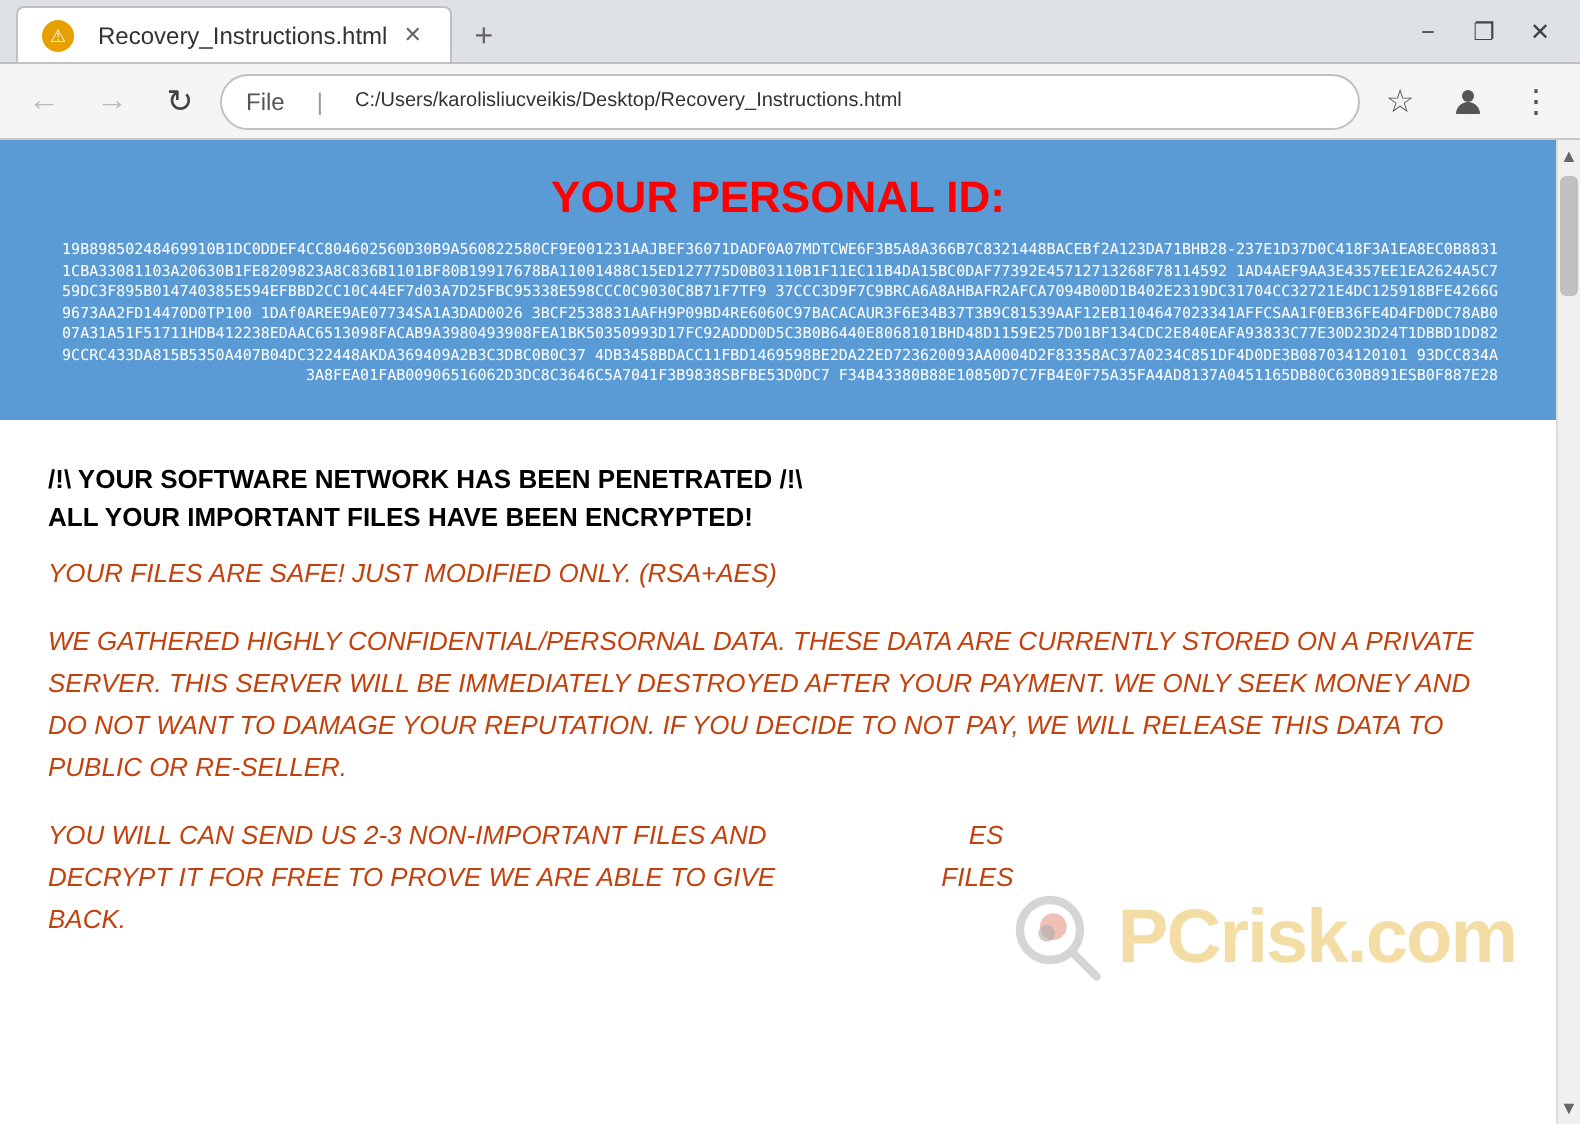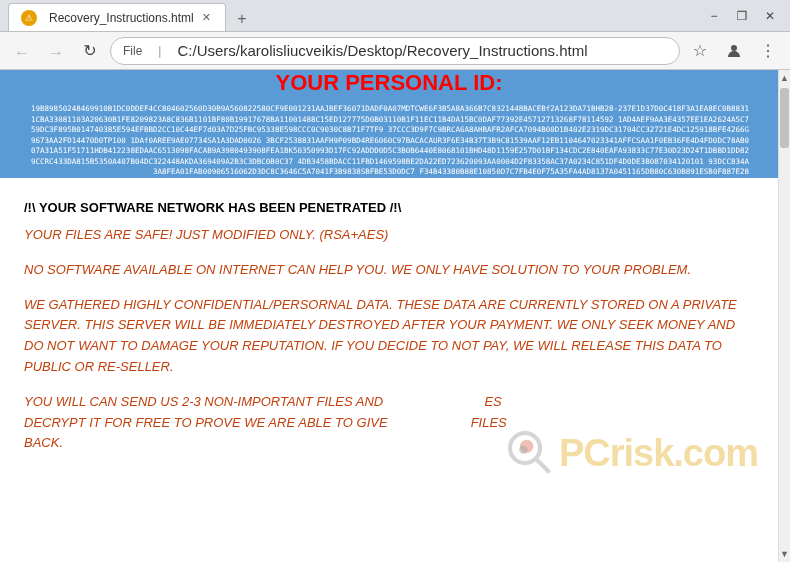--- a/index.html
+++ b/index.html
@@ -122,21 +122,21 @@
       display: flex;
       align-items: center;
       background: white;
       border: 1px solid #c0c0c0;
       border-radius: 20px;
       padding: 4px 12px;
       height: 28px;
       gap: 16px;
     }
     .address-text {
-      font-size: 15px;
+      font-size: 10px;
       color: #333;
       flex: 1;
     }
     .file-label {
       color: #555;
       font-size: 12px;
     }
     .star-btn, .user-btn, .menu-btn {
       width: 28px;
       height: 28px;
@@ -161,20 +161,21 @@
     .page-content {
       flex: 1;
       overflow-y: auto;
       overflow-x: hidden;
       background: white;
     }
 
     
     .personal-id-box {
       background: #5b9bd5;
+      padding: 16px;
       text-align: center;
       margin: 0;
     }
     .personal-id-title {
       color: #ff0000;
       font-size: 22px;
       font-weight: bold;
       margin-bottom: 8px;
       font-family: Arial, sans-serif;
     }
@@ -323,26 +324,26 @@
     <div class="page-content">
 
       <div class="personal-id-box">
         <div class="personal-id-title">YOUR PERSONAL ID:</div>
         <div class="personal-id-code">19B89850248469910B1DC0DDEF4CC804602560D30B9A560822580CF9E001231AAJBEF36071DADF0A07MDTCWE6F3B5A8A366B7C8321448BACEBf2A123DA71BHB28-237E1D37D0C418F3A1EA8EC0B88311CBA33081103A20630B1FE8209823A8C836B1101BF80B19917678BA11001488C15ED127775D0B03110B1F11EC11B4DA15BC0DAF77392E45712713268F78114592 1AD4AEF9AA3E4357EE1EA2624A5C759DC3F895B014740385E594EFBBD2CC10C44EF7d03A7D25FBC95338E598CCC0C9030C8B71F7TF9 37CCC3D9F7C9BRCA6A8AHBAFR2AFCA7094B00D1B402E2319DC31704CC32721E4DC125918BFE4266G9673AA2FD14470D0TP100 1DAf0AREE9AE07734SA1A3DAD0026 3BCF2538831AAFH9P09BD4RE6060C97BACACAUR3F6E34B37T3B9C81539AAF12EB1104647023341AFFCSAA1F0EB36FE4D4FD0DC78AB007A31A51F51711HDB412238EDAAC6513098FACAB9A3980493908FEA1BK50350993D17FC92ADDD0D5C3B0B6440E8068101BHD48D1159E257D01BF134CDC2E840EAFA93833C77E30D23D24T1DBBD1DD829CCRC433DA815B5350A407B04DC322448AKDA369409A2B3C3DBC0B0C37 4DB3458BDACC11FBD1469598BE2DA22ED723620093AA0004D2F83358AC37A0234C851DF4D0DE3B087034120101 93DCC834A3A8FEA01FAB00906516062D3DC8C3646C5A7041F3B9838SBFBE53D0DC7 F34B43380B88E10850D7C7FB4E0F75A35FA4AD8137A0451165DB80C630B891ESB0F887E28</div>
       </div>
 
       <div class="main-text">
         <div class="section-heading">
           <span>/!\ YOUR SOFTWARE NETWORK HAS BEEN PENETRATED /!\</span><br>
+          <span>ALL YOUR IMPORTANT FILES HAVE BEEN ENCRYPTED!</span>
         </div>
 
         <div class="section-text">YOUR FILES ARE SAFE! JUST MODIFIED ONLY. (RSA+AES)</div>
 
 
-        <div class="section-text">NO SOFTWARE AVAILABLE ON INTERNET CAN HELP YOU. WE ONLY HAVE SOLUTION TO YOUR PROBLEM.</div>
 
         <div class="section-text">
           WE GATHERED HIGHLY CONFIDENTIAL/PERSORNAL DATA. THESE DATA ARE CURRENTLY STORED ON A PRIVATE SERVER. THIS SERVER WILL BE IMMEDIATELY DESTROYED AFTER YOUR PAYMENT. WE ONLY SEEK MONEY AND DO NOT WANT TO DAMAGE YOUR REPUTATION. IF YOU DECIDE TO NOT PAY, WE WILL RELEASE THIS DATA TO PUBLIC OR RE-SELLER.
         </div>
 
         <div class="section-text">
           YOU WILL CAN SEND US 2-3 NON-IMPORTANT FILES AND&nbsp;&nbsp;&nbsp;&nbsp;&nbsp;&nbsp;&nbsp;&nbsp;&nbsp;&nbsp;&nbsp;&nbsp;&nbsp;&nbsp;&nbsp;&nbsp;&nbsp;&nbsp;&nbsp;&nbsp;&nbsp;&nbsp;&nbsp;&nbsp;&nbsp;&nbsp;&nbsp;&nbsp;ES<br>
           DECRYPT IT FOR FREE TO PROVE WE ARE ABLE TO GIVE&nbsp;&nbsp;&nbsp;&nbsp;&nbsp;&nbsp;&nbsp;&nbsp;&nbsp;&nbsp;&nbsp;&nbsp;&nbsp;&nbsp;&nbsp;&nbsp;&nbsp;&nbsp;&nbsp;&nbsp;&nbsp;&nbsp;&nbsp;FILES<br>
           BACK.
         </div>

